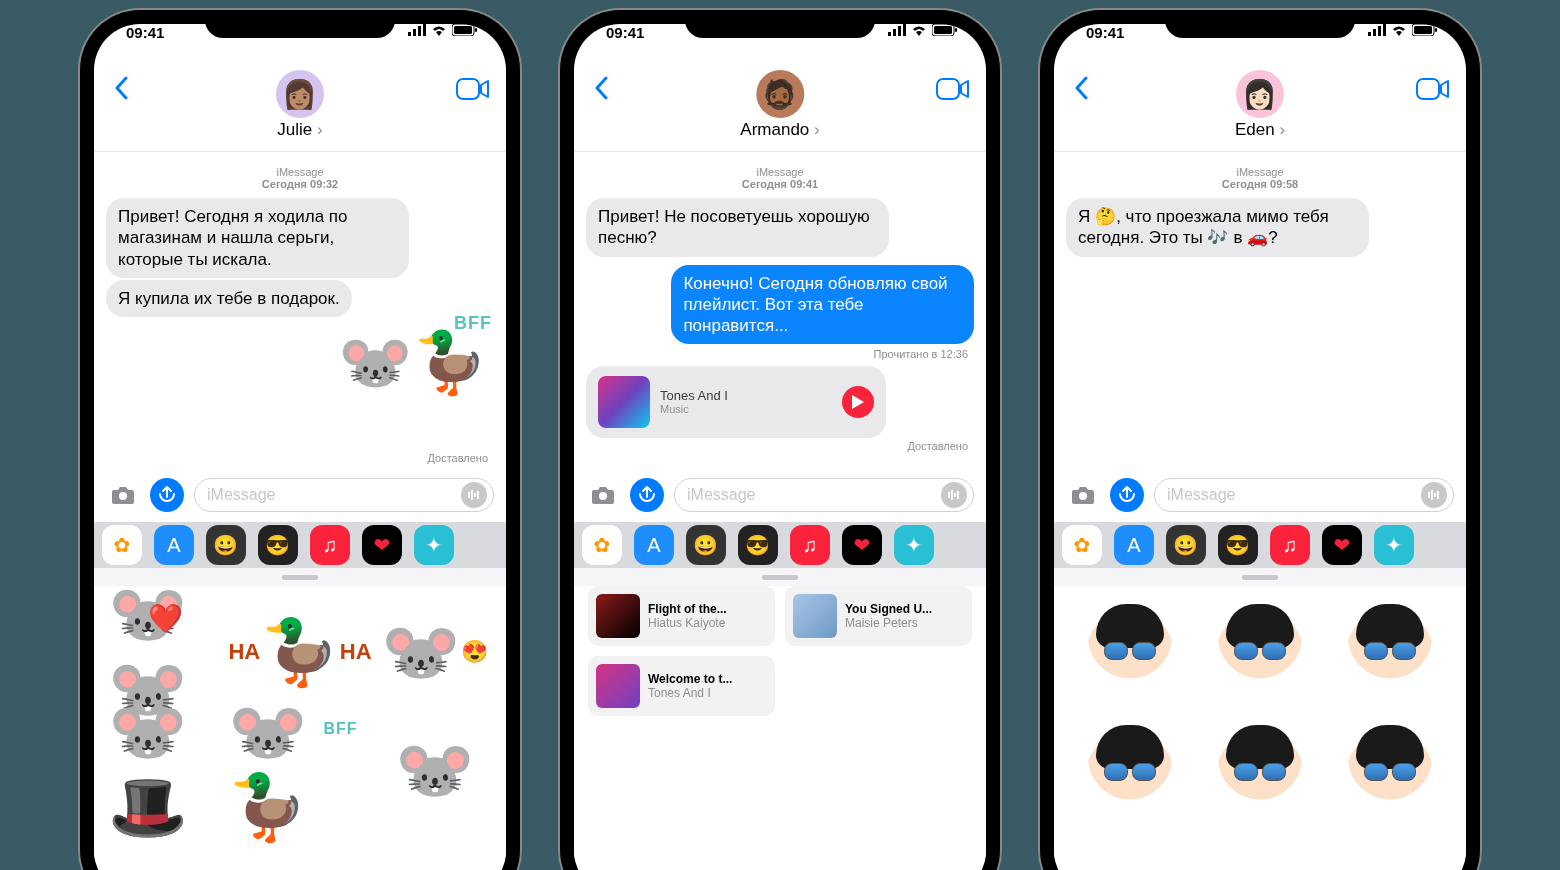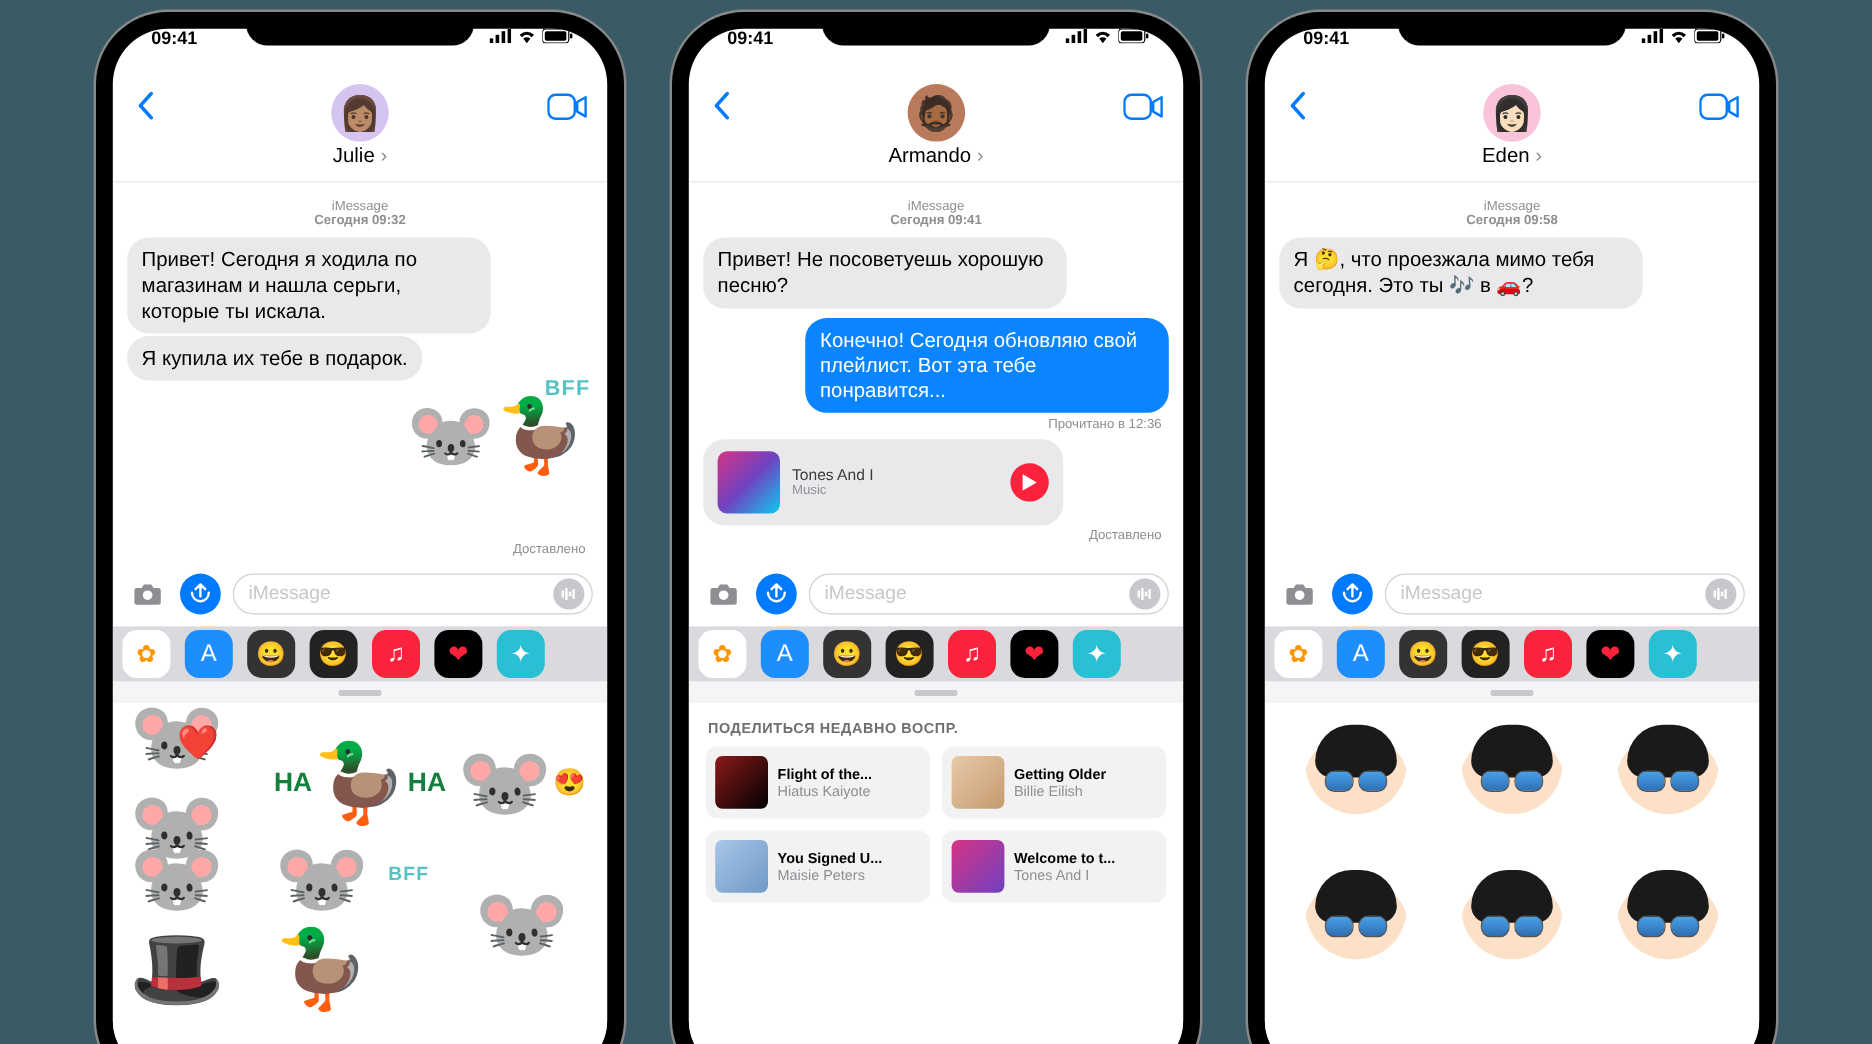--- a/index.html
+++ b/index.html
@@ -52,21 +52,21 @@
 
   .app-strip { height: 46px; background: #d9dadd; display: flex; align-items: center; padding: 0 8px; gap: 12px; overflow: hidden; }
   .app-dot { width: 40px; height: 40px; border-radius: 12px; display: flex; align-items: center; justify-content: center; font-size: 20px; color: #fff; flex-shrink: 0; }
   .grabber-row { height: 18px; display: flex; justify-content: center; align-items: center; background: #f5f5f7; }
   .grabber { width: 36px; height: 5px; border-radius: 3px; background: #c7c7cc; }
 
   .drawer { flex: 1; background: #fff; overflow: hidden; }
 
   .sticker-grid { display: grid; grid-template-columns: repeat(3, 1fr); gap: 6px; padding: 10px 14px; }
   .sticker-cell { height: 112px; display: flex; align-items: center; justify-content: center; font-size: 64px; position: relative; }
-  .hah { color: #15803d; font-weight: 800; font-size: 22px; }
+  .hah { color: #c2410c; font-weight: 800; font-size: 22px; }
   .bff-lbl { position: absolute; top: 6px; right: 14px; color: #56c2c4; font-weight: 800; font-size: 16px; letter-spacing: 1px; }
 
   .music-header { font-size: 12px; font-weight: 600; color: #6e6e73; letter-spacing: 0.5px; padding: 14px 16px 8px; }
   .music-grid { display: grid; grid-template-columns: 1fr 1fr; gap: 10px; padding: 0 14px; }
   .music-item { background: #f2f2f3; border-radius: 10px; padding: 8px; display: flex; align-items: center; gap: 8px; }
   .music-item .art { width: 44px; height: 44px; border-radius: 6px; flex-shrink: 0; }
   .music-item .meta { font-size: 12px; line-height: 1.2; overflow: hidden; }
   .music-item .t { font-weight: 600; color: #000; white-space: nowrap; overflow: hidden; text-overflow: ellipsis; }
   .music-item .a { color: #8e8e93; white-space: nowrap; overflow: hidden; text-overflow: ellipsis; }
 
@@ -304,34 +304,26 @@
         <div class="app-dot" style="background: rgb(34, 34, 34); color: rgb(255, 255, 255);">😎</div>
         <div class="app-dot" style="background: rgb(250, 35, 59); color: rgb(255, 255, 255);">♫</div>
         <div class="app-dot" style="background: rgb(0, 0, 0); color: rgb(250, 35, 59);">❤</div>
         <div class="app-dot" style="background: rgb(41, 192, 214); color: rgb(255, 255, 255);">✦</div>
       </div>
     <div class="grabber-row">
         <div class="grabber"></div>
       </div>
 
     <div class="drawer">
-      <div class="music-header">ПОДЕЛИТЬСЯ НЕДАВНО ВОСПР.</div>
       <div class="music-grid" id="music-grid">
           <div class="music-item">
             <div class="art" style="background:linear-gradient(135deg,#8b1a1a,#000)"></div>
             <div class="meta">
               <div class="t">Flight of the...</div>
               <div class="a">Hiatus Kaiyote</div>
-            </div>
-          </div>
-          <div class="music-item">
-            <div class="art" style="background:linear-gradient(135deg,#e8c9a8,#c59a6f)"></div>
-            <div class="meta">
-              <div class="t">Getting Older</div>
-              <div class="a">Billie Eilish</div>
             </div>
           </div>
           <div class="music-item">
             <div class="art" style="background:linear-gradient(135deg,#a8c5e8,#6f9ac5)"></div>
             <div class="meta">
               <div class="t">You Signed U...</div>
               <div class="a">Maisie Peters</div>
             </div>
           </div>
           <div class="music-item">

